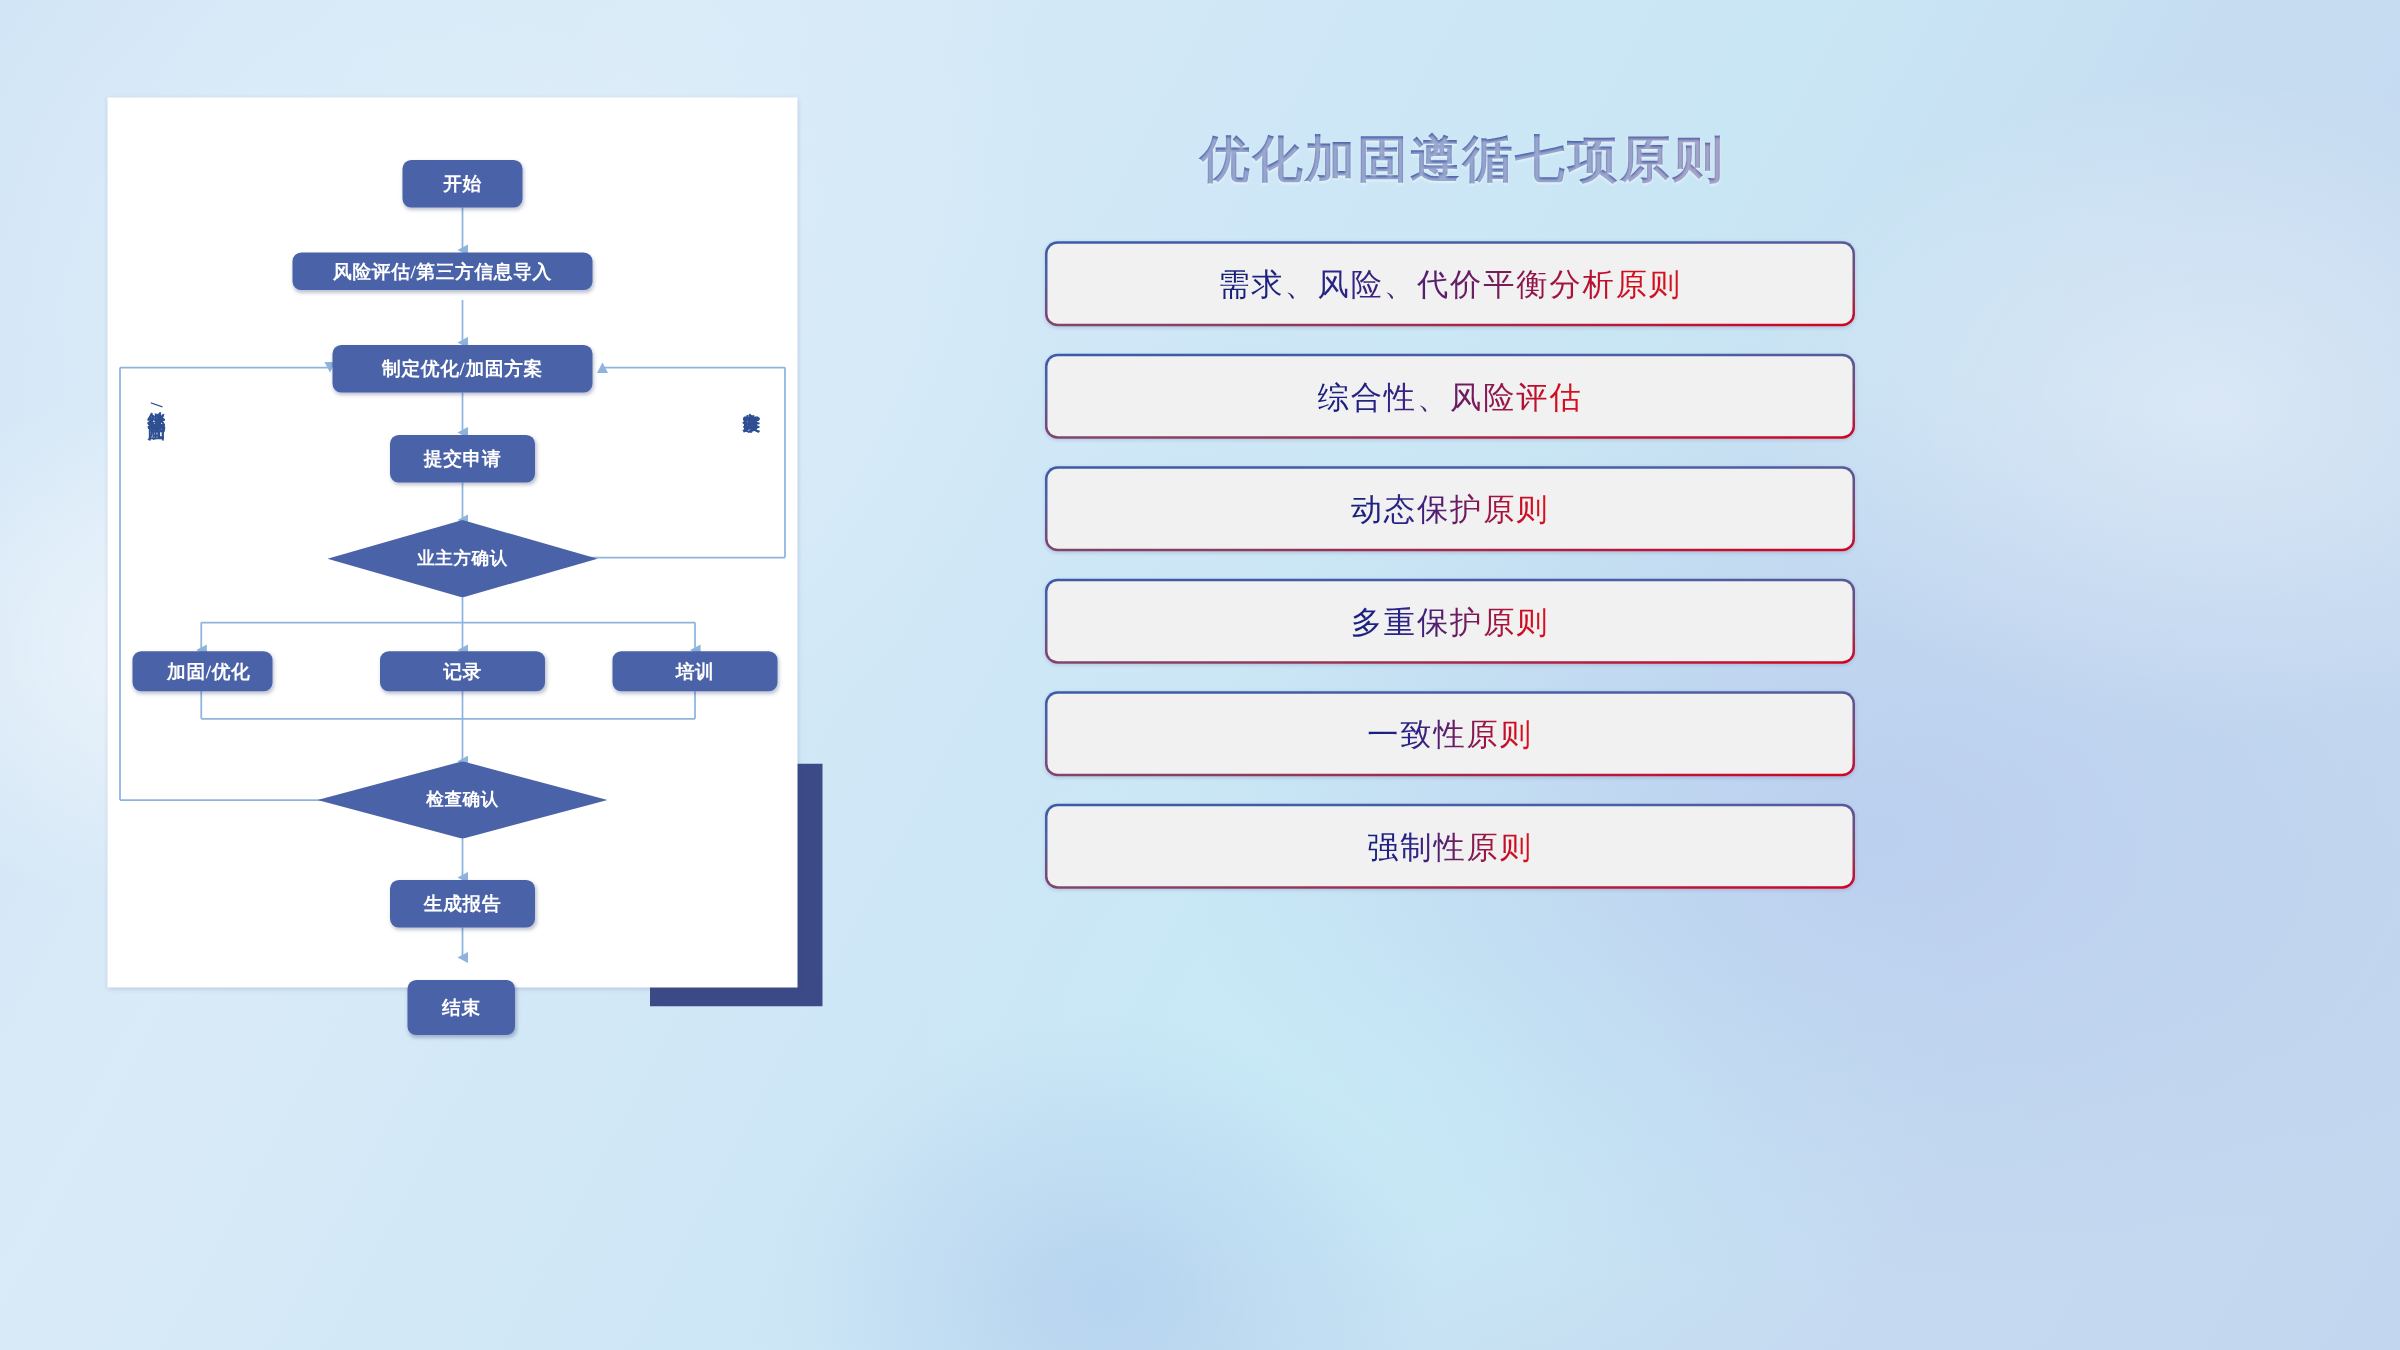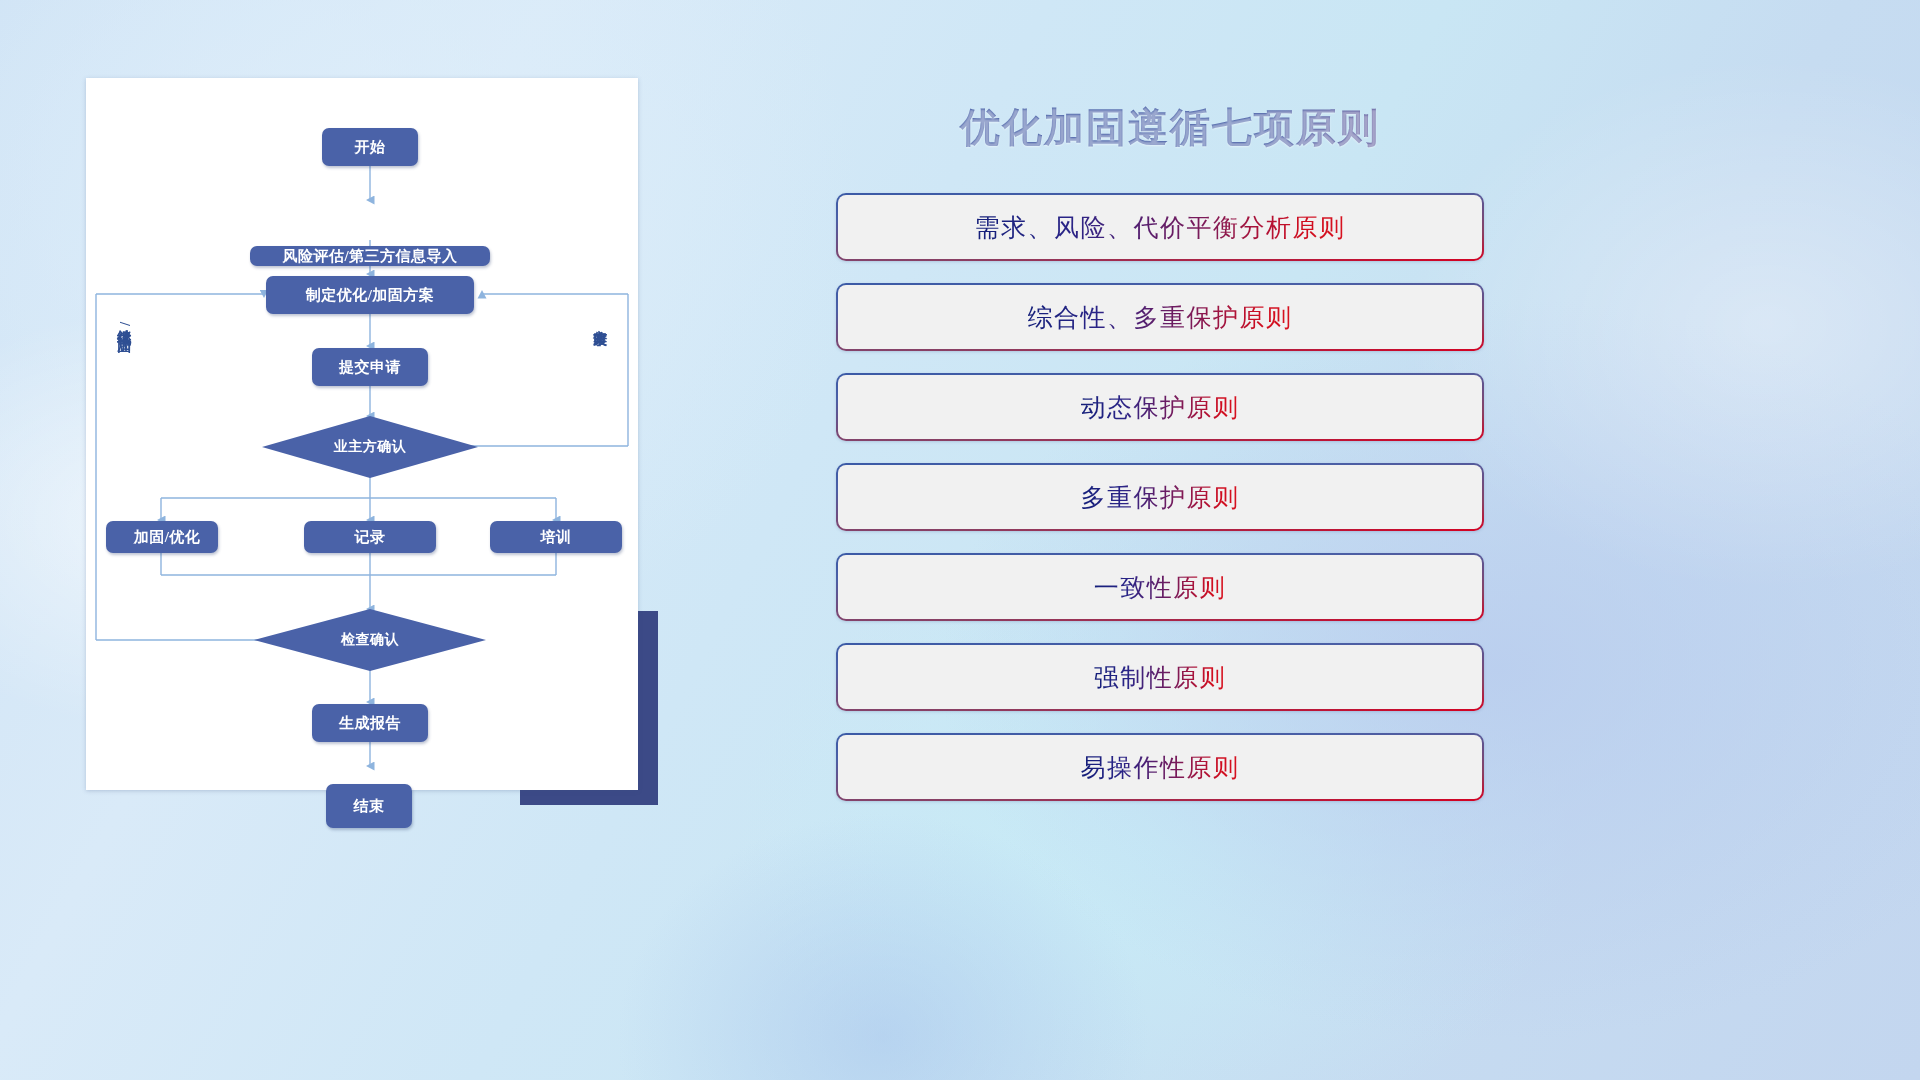--- a/index.html
+++ b/index.html
@@ -231,21 +231,21 @@
     </svg>
 
     <div class="side-label" style="left:30px; top:240px;">继续优化/加固</div>
 
     <div class="side-label" style="left:506px; top:240px;">方案修改</div>
 
     <div class="node rect" style="left:236px; top:50px; width:96px; height:38px;">
       <span>开始</span>
     </div>
 
-    <div class="node rect" style="left:164px; top:124px; width:240px; height:20px;margin-top:44px;">
+    <div class="node rect" style="left:148px; top:124px; width:240px; height:30px;">
       <span>风险评估/第三方信息导入</span>
     </div>
 
     <div class="node rect" style="left:180px; top:198px; width:208px; height:38px;">
       <span>制定优化/加固方案</span>
     </div>
 
     <div class="node rect" style="left:226px; top:270px; width:116px; height:38px;">
       <span>提交申请</span>
     </div>
@@ -290,21 +290,21 @@
   <div id="principle-list">
 
     <div class="principle-item">
       <div class="principle-inner">
         <span class="principle-text">需求、风险、代价平衡分析原则</span>
       </div>
     </div>
 
     <div class="principle-item">
       <div class="principle-inner">
-        <span class="principle-text">综合性、多重保护原则</span>
+        <span class="principle-text">综合性、风险评估</span>
       </div>
     </div>
 
     <div class="principle-item">
       <div class="principle-inner">
         <span class="principle-text">动态保护原则</span>
       </div>
     </div>
 
     <div class="principle-item">
@@ -318,20 +318,15 @@
         <span class="principle-text">一致性原则</span>
       </div>
     </div>
 
     <div class="principle-item">
       <div class="principle-inner">
         <span class="principle-text">强制性原则</span>
       </div>
     </div>
 
-    <div class="principle-item">
-      <div class="principle-inner">
-        <span class="principle-text">易操作性原则</span>
-      </div>
-    </div>
 
   </div>
 </div>
 
 </body></html>

